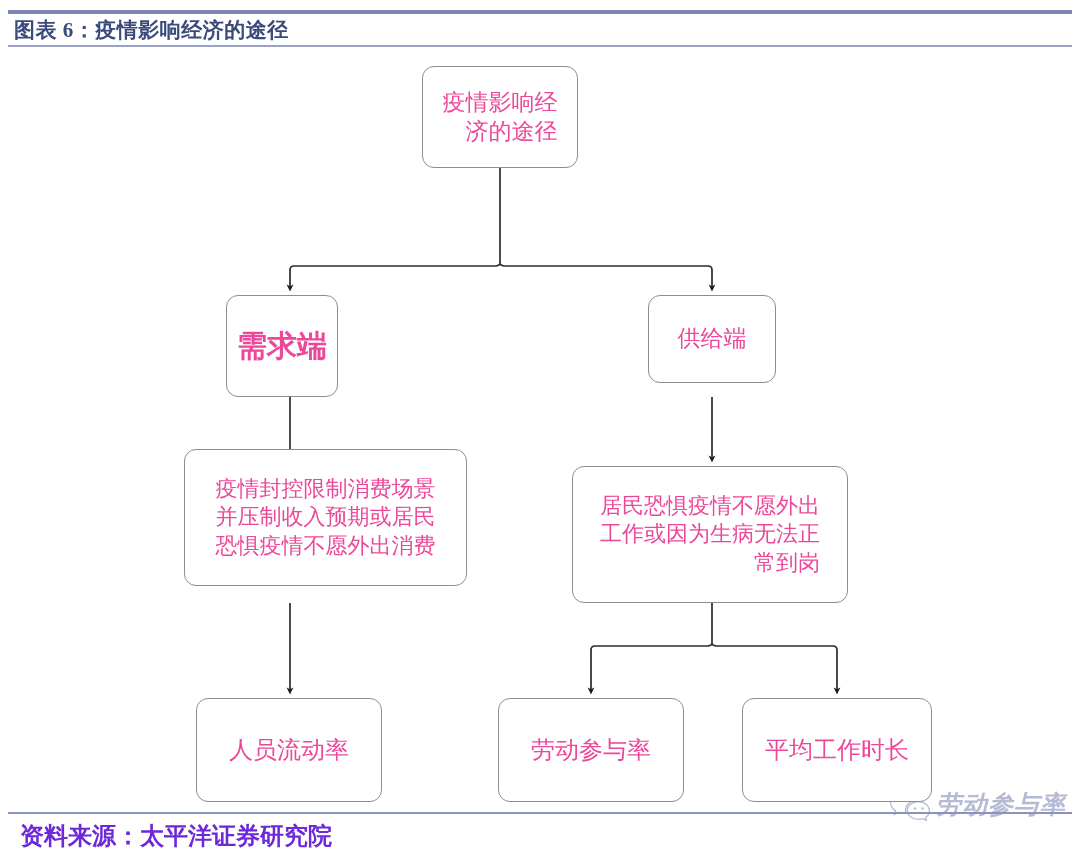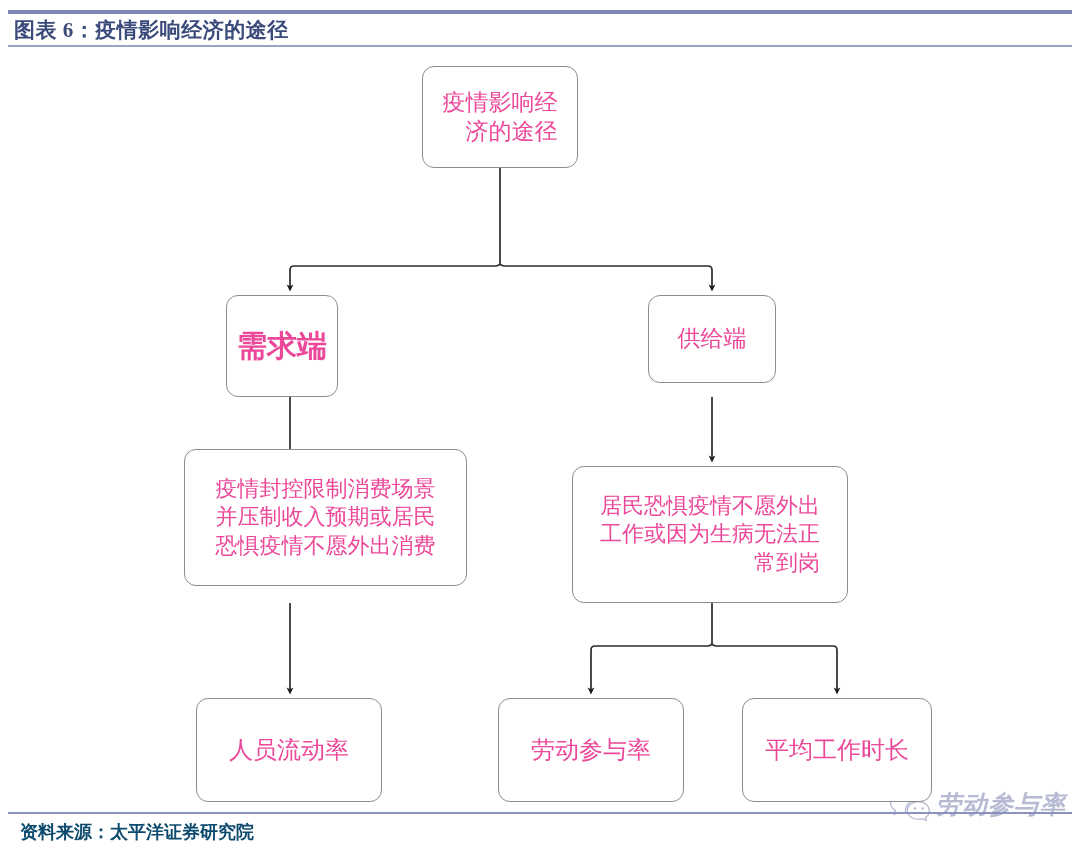--- a/index.html
+++ b/index.html
@@ -52,23 +52,23 @@
     color: #3a4a7a;
     letter-spacing: 0.5px;
     white-space: nowrap;
   }
 
   .source-note {
     position: absolute;
     left: 20px;
     top: 820px;
     font-family: "Liberation Serif", "DejaVu Serif", serif;
-    font-size: 18px;
+    font-size: 24px;
     font-weight: 700;
-    color: #0c4a6e;
+    color: #6d28d9;
     white-space: nowrap;
   }
 
   
   .watermark {
     position: absolute;
     left: 888px;
     top: 788px;
     display: flex;
     align-items: center;

